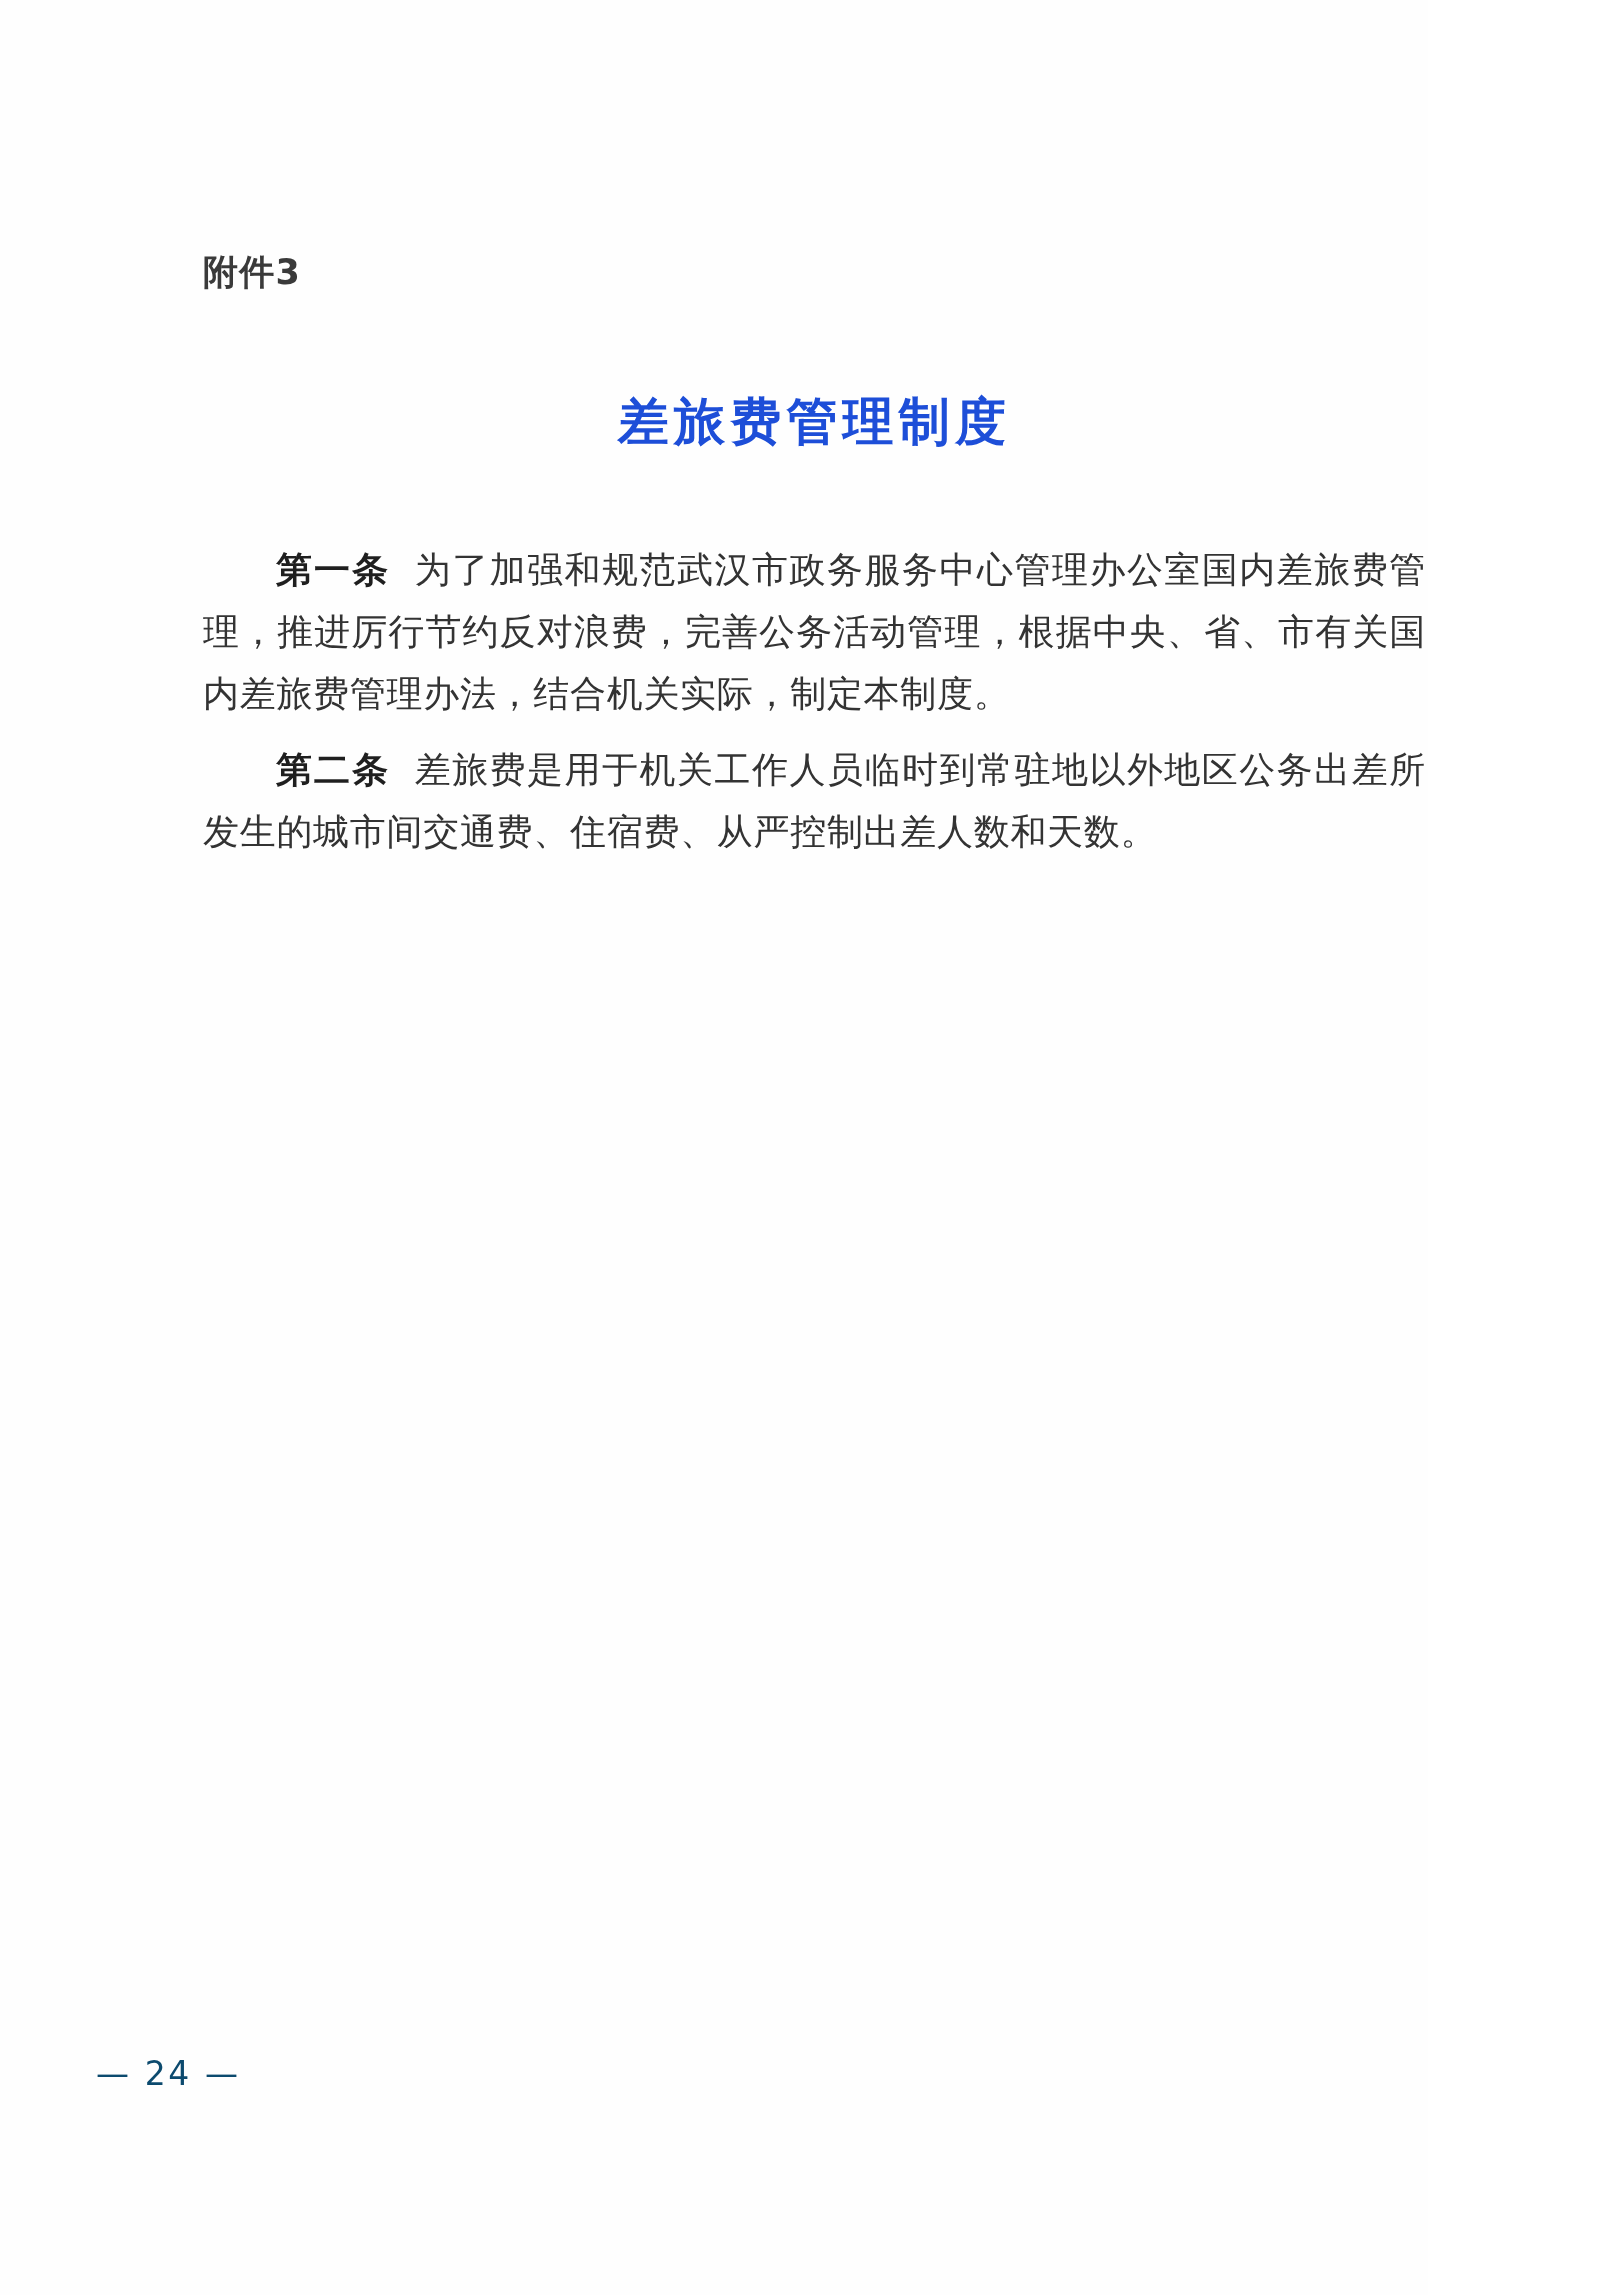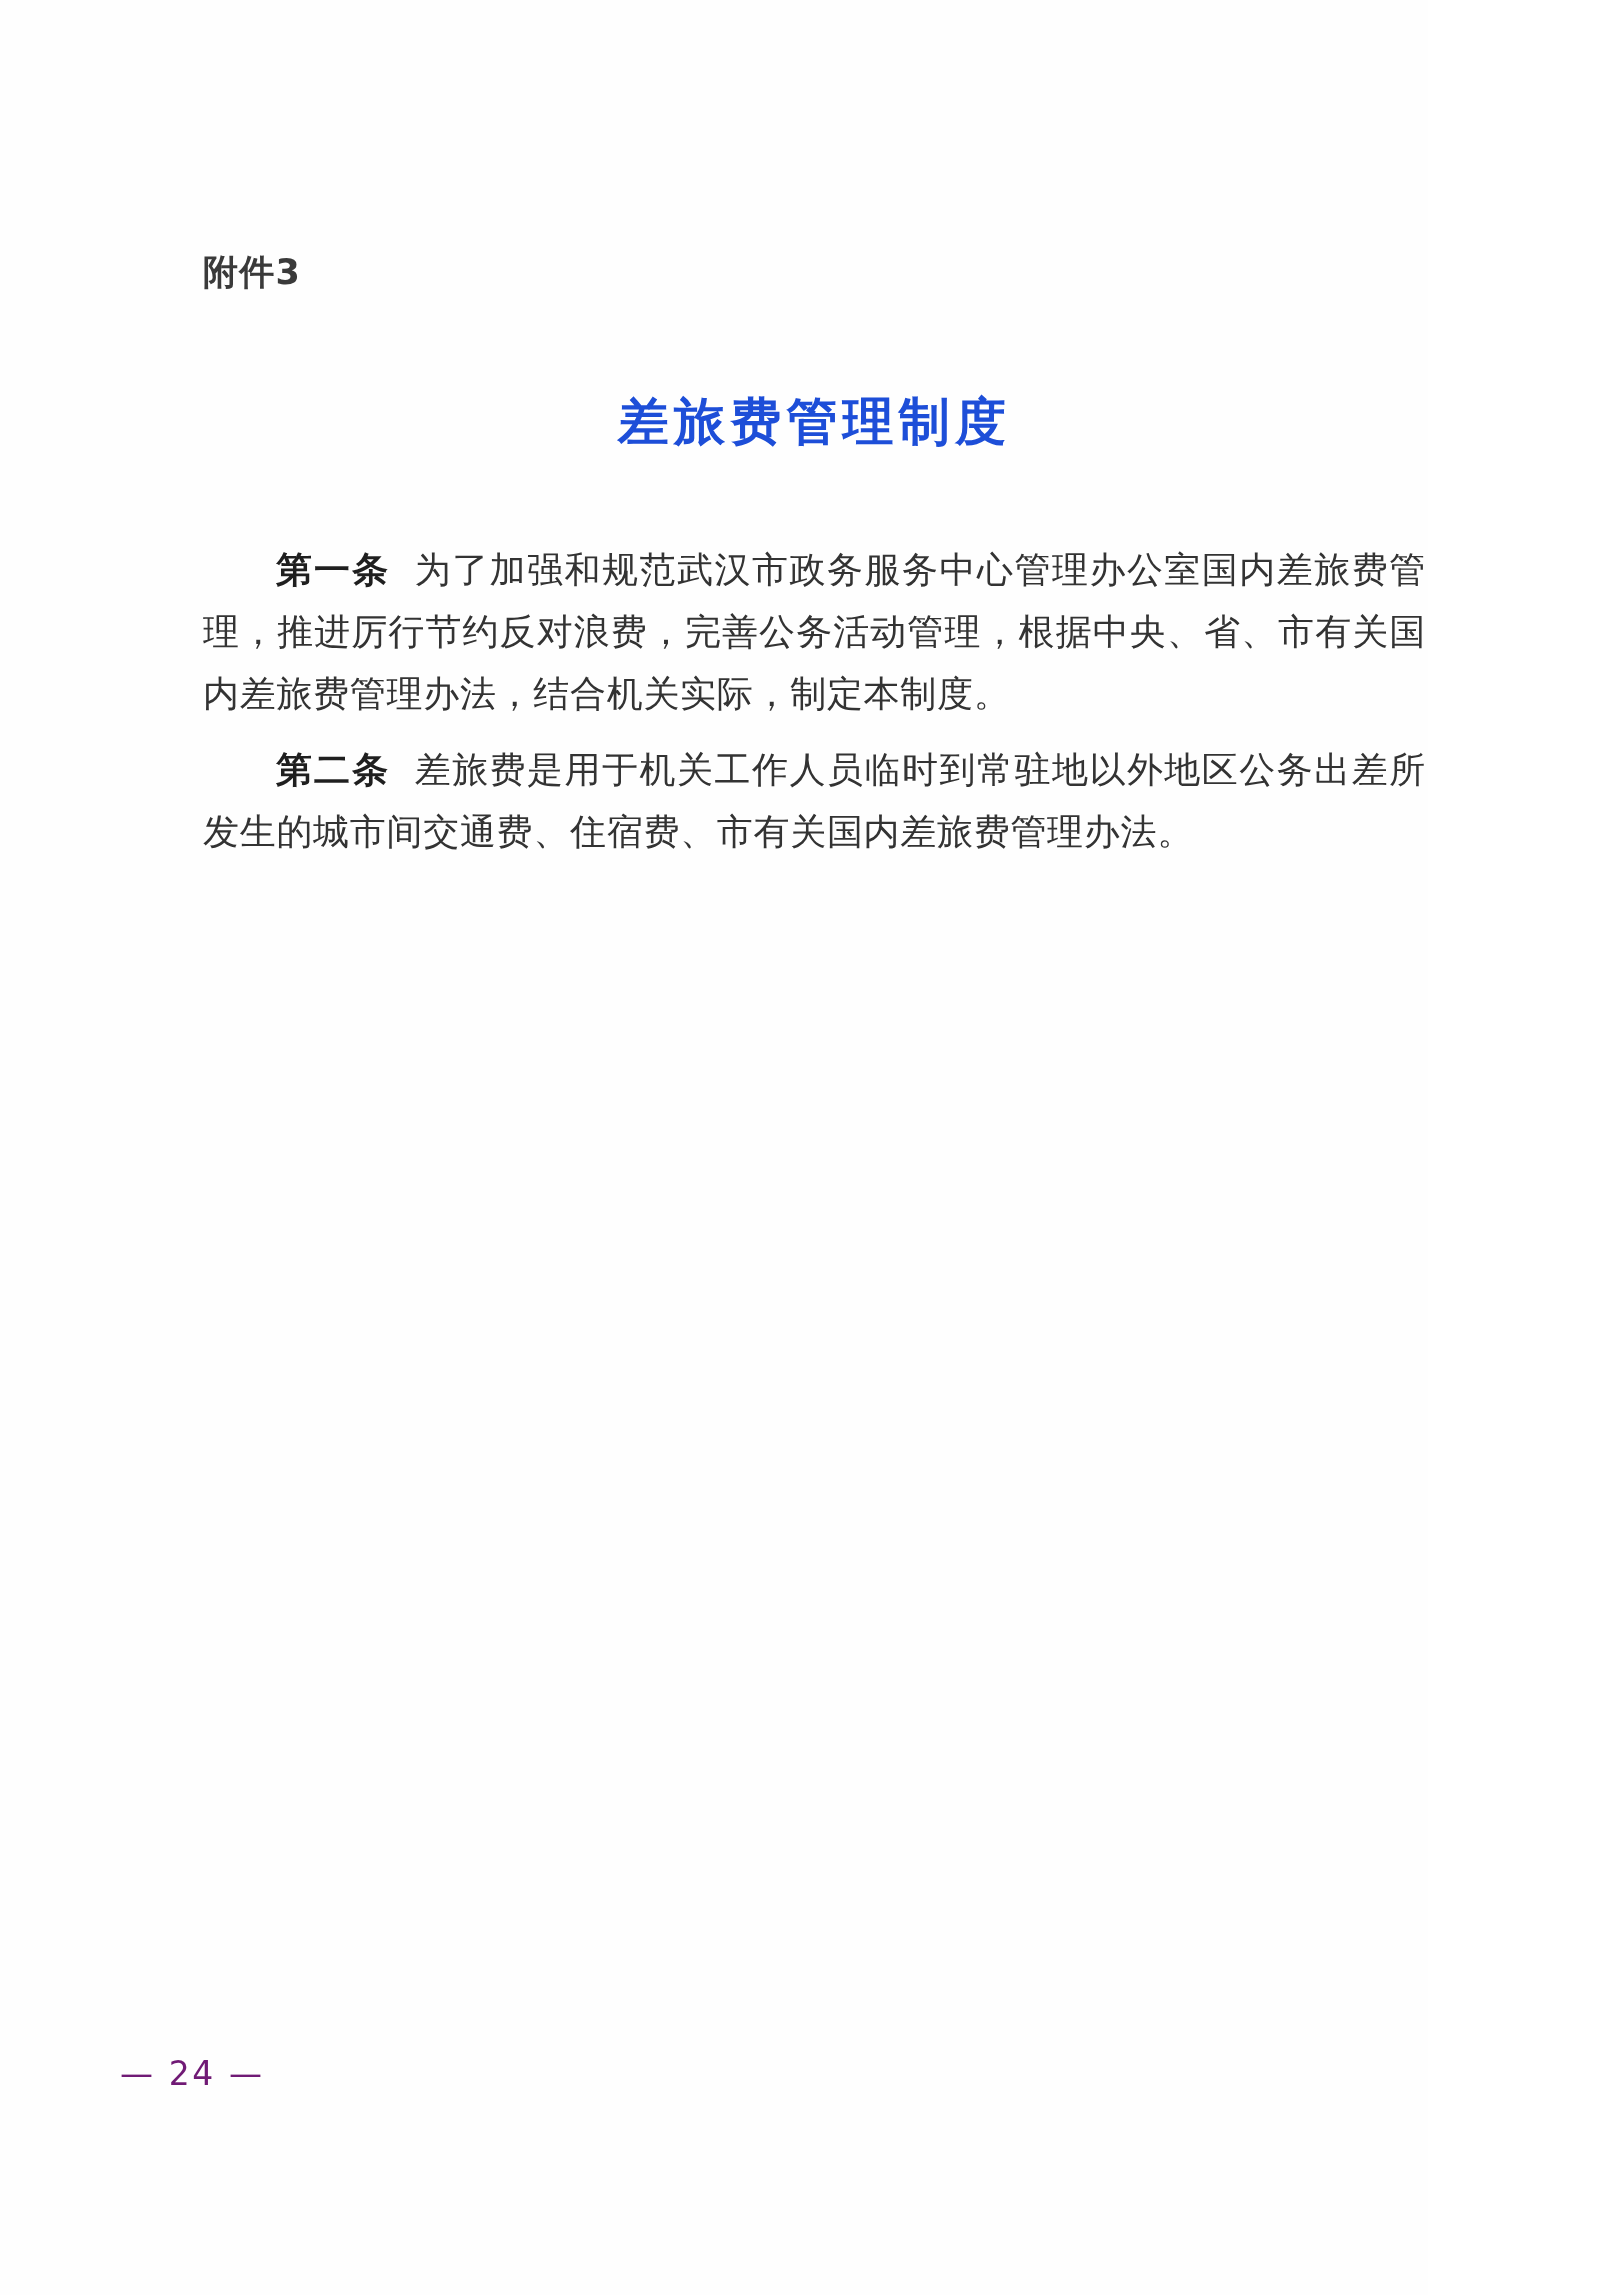--- a/index.html
+++ b/index.html
@@ -73,25 +73,25 @@
   .art-gap {
     display: inline-block;
     width: 23.6px;
   }
   .page-number {
     position: absolute;
     left: 0;
     top: 2054px;
     width: 1622px;
     text-align: left;
-    padding-left: 120px;
+    padding-left: 96px;
     box-sizing: border-box;
     font-size: 33px;
     letter-spacing: 2.6px;
-    color: #701a75;
+    color: #0c4a6e;
     font-family: "DejaVu Sans", "Liberation Sans", sans-serif;
   }
 </style>
 </head>
 <body>
 
 <div class="page">
   <div class="paper"></div>
 
   <div class="content">
@@ -101,21 +101,21 @@
     <div class="doc-title">差旅费管理制度</div>
 
     <div class="article">
       <p>
         <span class="art-num">第一条</span><span class="art-gap"></span><span>为了加强和规范武汉市政务服务中心管理办公室国内差旅费管理，推进厉行节约反对浪费，完善公务活动管理，根据中央、省、市有关国内差旅费管理办法，结合机关实际，制定本制度。</span>
       </p>
     </div>
 
     <div class="article">
       <p>
-        <span class="art-num">第二条</span><span class="art-gap"></span><span>差旅费是用于机关工作人员临时到常驻地以外地区公务出差所发生的城市间交通费、住宿费、市有关国内差旅费管理办法。</span>
+        <span class="art-num">第二条</span><span class="art-gap"></span><span>差旅费是用于机关工作人员临时到常驻地以外地区公务出差所发生的城市间交通费、住宿费、从严控制出差人数和天数。</span>
       </p>
     </div>
 
 
 
 
   </div>
 
   <div class="page-number">— 24 —</div>
 </div>

